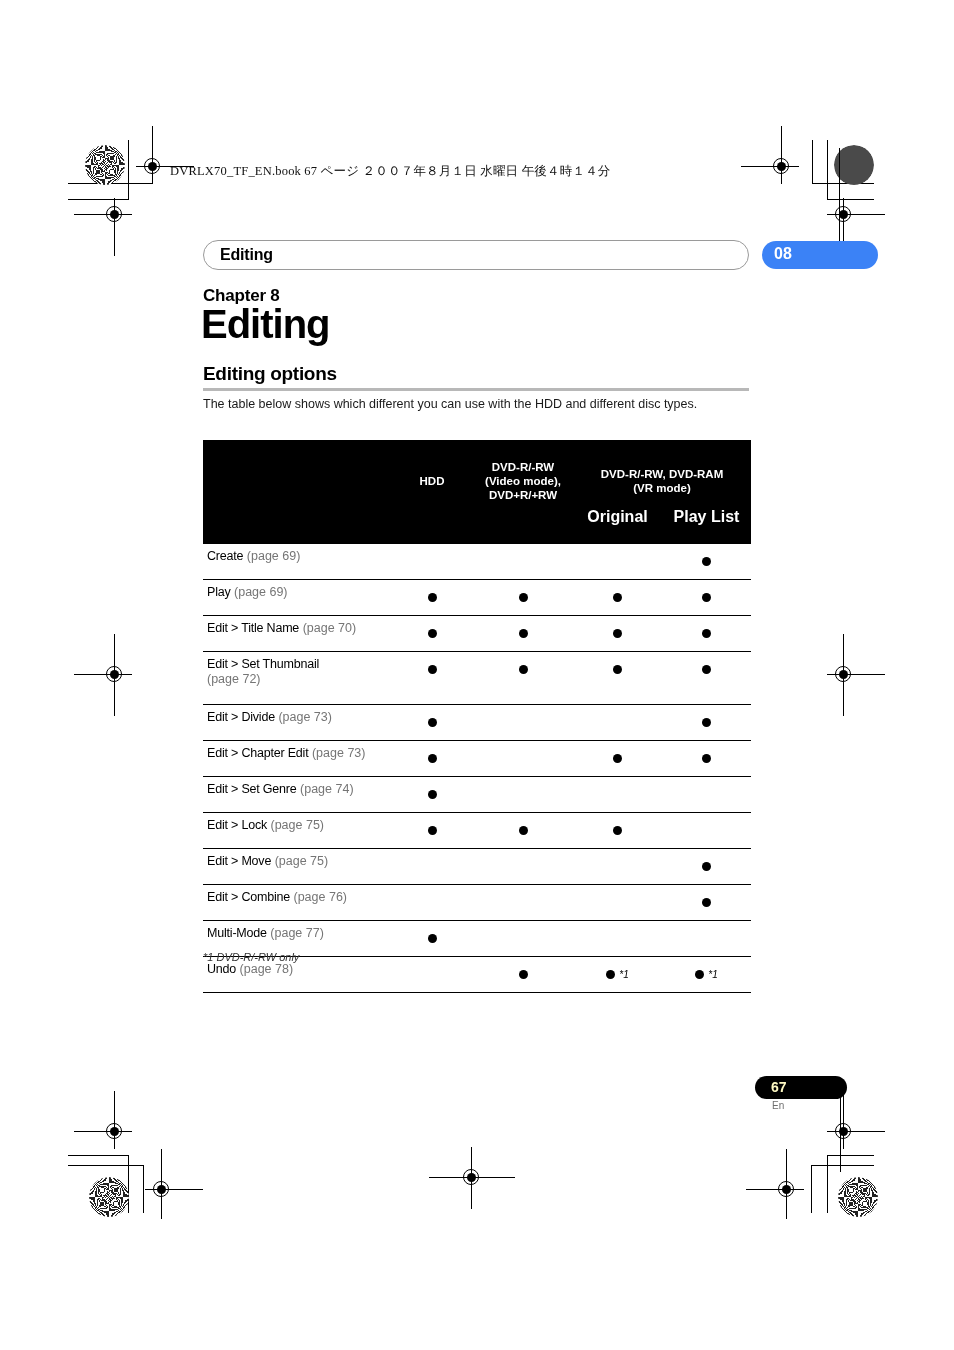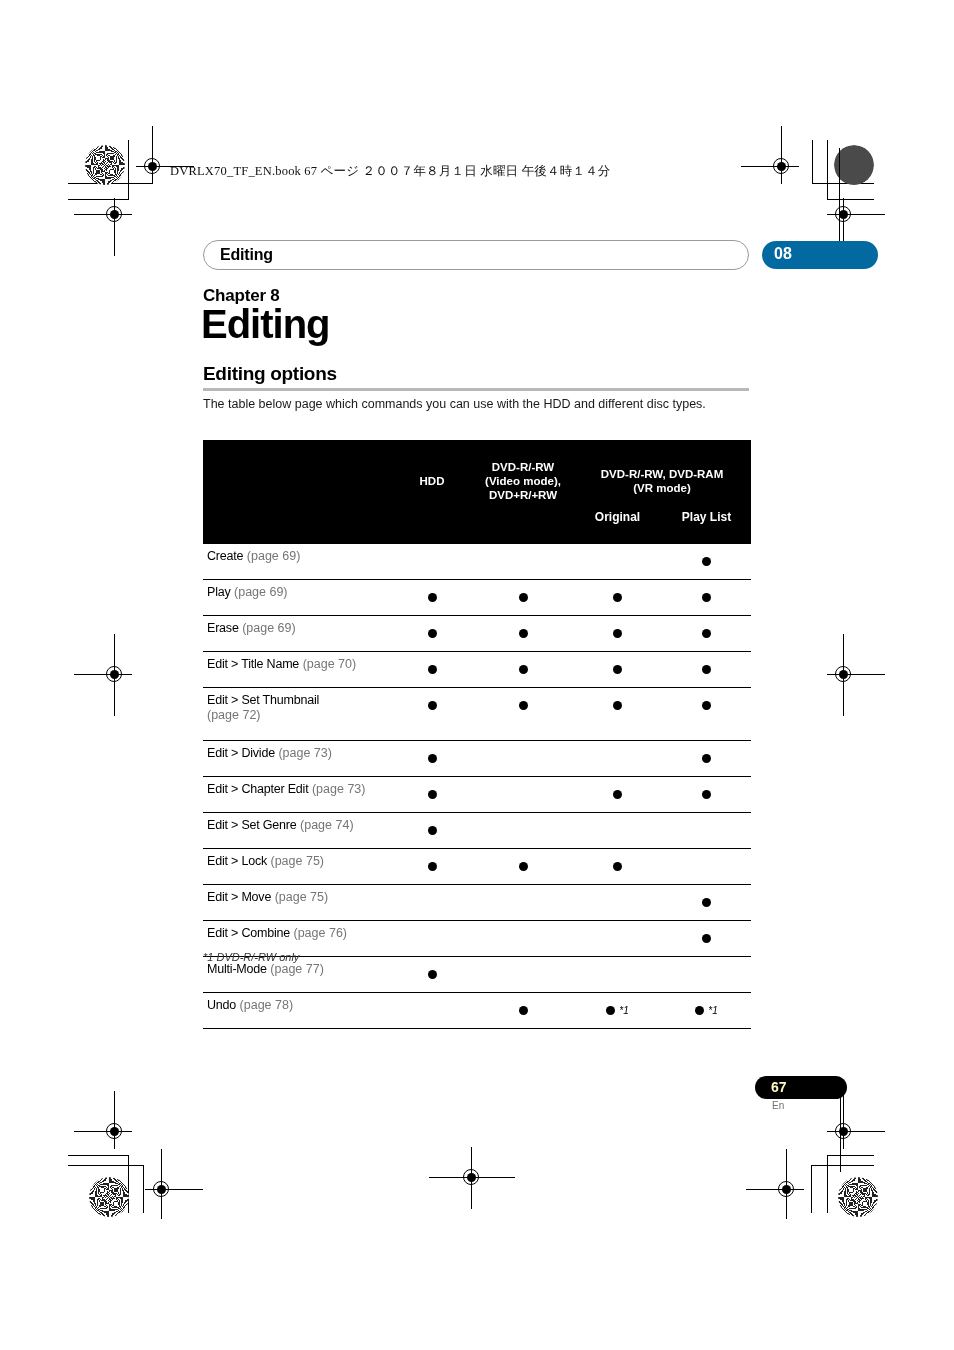--- a/index.html
+++ b/index.html
@@ -101,21 +101,21 @@
     font-weight: bold;
     letter-spacing: -0.2px;
   }
 
   .chapter-tab {
     position: absolute;
     left: 762px;
     top: 241px;
     width: 116px;
     height: 28px;
-    background: #0369a1;
+    background: #3b82f6;
     border-radius: 14px;
   }
   .chapter-tab .ct-num {
     position: absolute;
     left: 12px;
     top: 4px;
     color: #fff;
     font-size: 16px;
     font-weight: bold;
   }
@@ -195,21 +195,21 @@
   }
   .hdr-band td {
     vertical-align: middle;
     text-align: center;
     font-size: 11.5px;
     font-weight: bold;
     line-height: 14px;
     padding: 0;
   }
   .hdr-top td { height: 58px; padding-top: 12px; vertical-align: middle; }
-  .hdr-sub td { height: 26px; padding-bottom: 8px; vertical-align: top; font-size: 12px; }
+  .hdr-sub td { height: 26px; padding-bottom: 8px; vertical-align: top; font-size: 16px; }
 
   .hdr-vrspan { vertical-align: middle; }
 
   tr.drow td {
     border-bottom: 1.4px solid #000;
     padding: 0;
     height: 26px;
     vertical-align: top;
   }
   tr.drow.tall td { height: 43px; }
@@ -407,21 +407,21 @@
 
   <div class="chapter-tab">
     <span class="ct-num">08</span>
   </div>
 
   <div class="chapter-label">Chapter 8</div>
   <div class="chapter-title">Editing</div>
 
   <div class="section-title">Editing options</div>
   <div class="section-rule"></div>
-  <div class="intro">The table below page which commands you can use with the HDD and different disc types.</div>
+  <div class="intro">The table below shows which different you can use with the HDD and different disc types.</div>
 
   <div class="tbl">
     <table class="opts">
       <colgroup>
         <col class="c-name">
           <col class="c-hdd">
           <col class="c-vid">
           <col class="c-org">
           <col class="c-pl">
       </colgroup>
@@ -456,27 +456,20 @@
             <td class="mk"><span class="bullet"></span></td>
           </tr>
           <tr class="drow">
             <td class="lbl"><span class="nm">Play</span> <span class="pg">(page 69)</span></td>
             <td class="mk"><span class="bullet"></span></td>
             <td class="mk"><span class="bullet"></span></td>
             <td class="mk"><span class="bullet"></span></td>
             <td class="mk"><span class="bullet"></span></td>
           </tr>
           <tr class="drow">
-            <td class="lbl"><span class="nm">Erase</span> <span class="pg">(page 69)</span></td>
-            <td class="mk"><span class="bullet"></span></td>
-            <td class="mk"><span class="bullet"></span></td>
-            <td class="mk"><span class="bullet"></span></td>
-            <td class="mk"><span class="bullet"></span></td>
-          </tr>
-          <tr class="drow">
             <td class="lbl"><span class="nm">Edit &gt; Title Name</span> <span class="pg">(page 70)</span></td>
             <td class="mk"><span class="bullet"></span></td>
             <td class="mk"><span class="bullet"></span></td>
             <td class="mk"><span class="bullet"></span></td>
             <td class="mk"><span class="bullet"></span></td>
           </tr>
           <tr class="drow tall">
             <td class="lbl"><span class="nm">Edit &gt; Set Thumbnail</span> <br><span class="pg">(page 72)</span></td>
             <td class="mk"><span class="bullet"></span></td>
             <td class="mk"><span class="bullet"></span></td>

